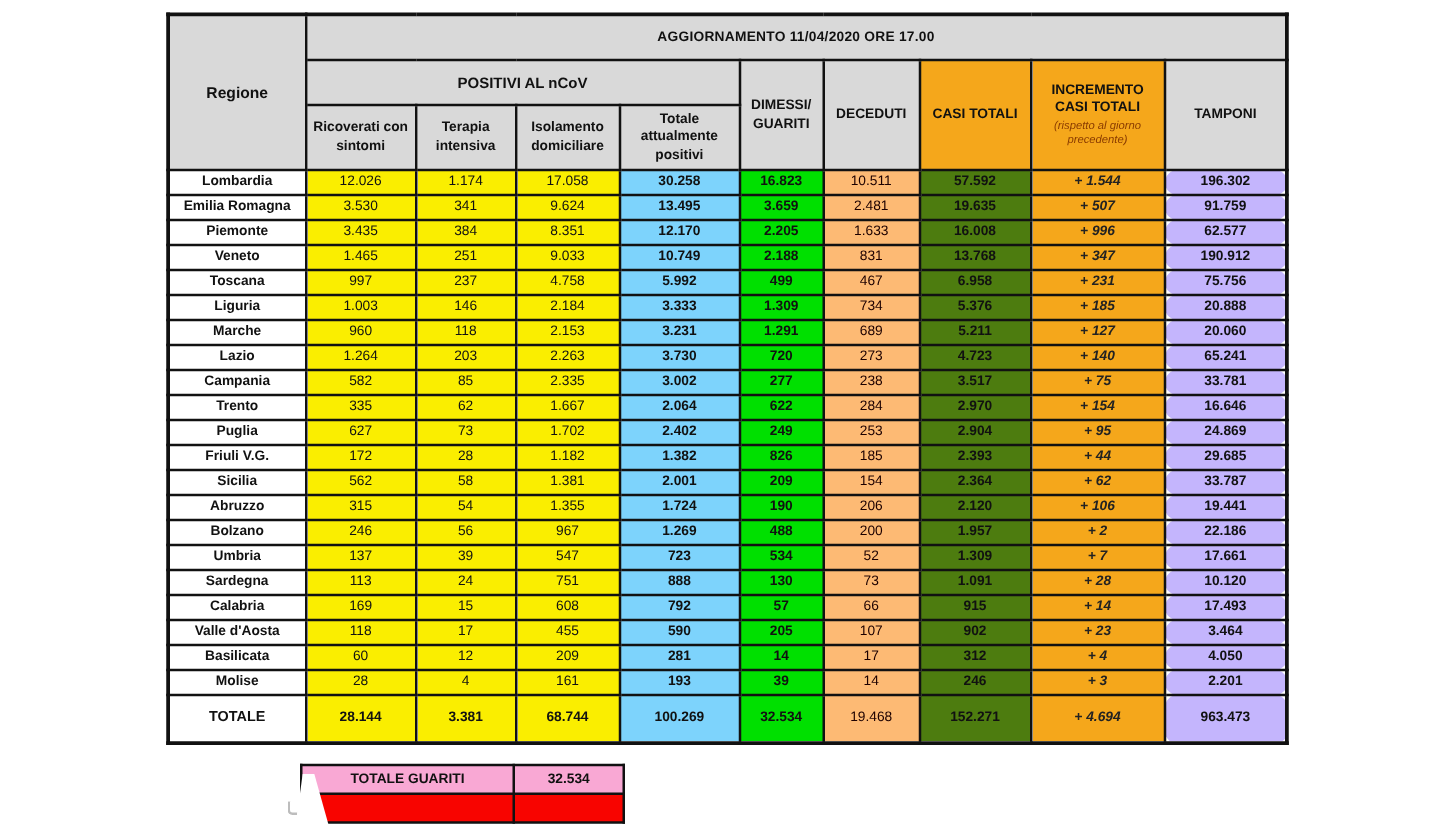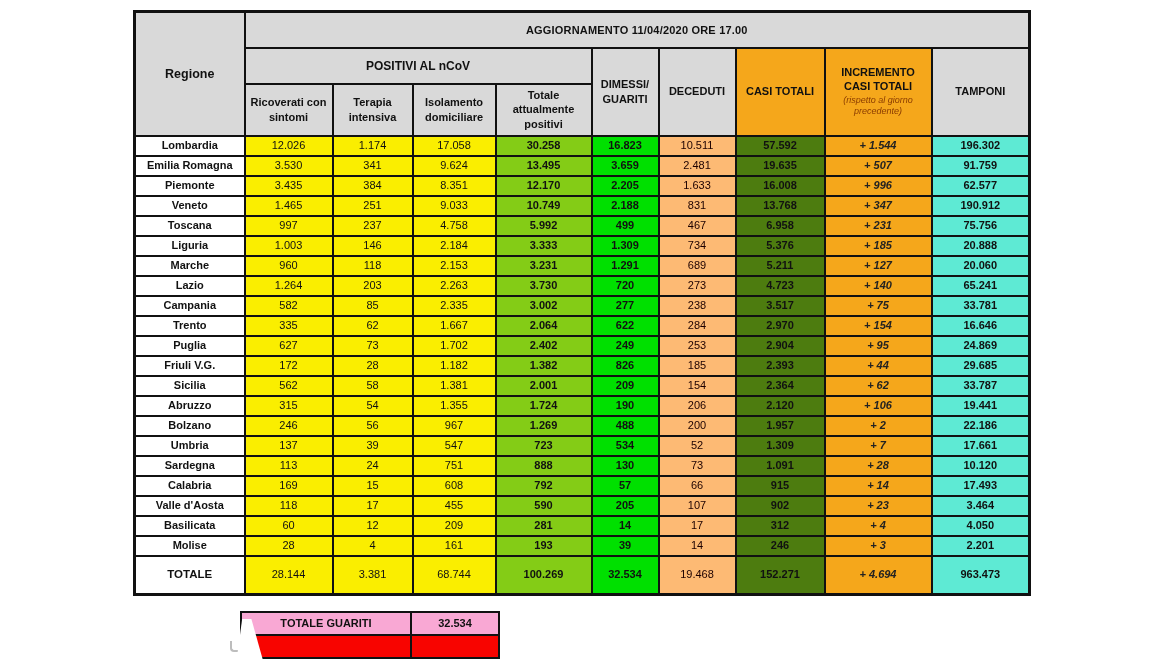--- a/index.html
+++ b/index.html
@@ -28,28 +28,28 @@
   .group-head{background:#d9d9d9;font-size:12px;font-weight:bold;}
   .sub-head{background:#d9d9d9;font-size:11px;font-weight:bold;line-height:1.3;}
   .h-gray{background:#d9d9d9;font-size:11px;font-weight:bold;line-height:1.3;}
   .h-orange{background:#f5a71b;font-size:11px;font-weight:bold;line-height:1.25;}
   .h-note{display:block;font-size:9px;font-weight:normal;font-style:italic;color:#8a3c00;line-height:1.2;margin-top:1px;}
   .data-row{height:20px;}
   .total-row{height:39px;}
   .data-row td,.total-row td{font-size:11px;line-height:1;}
   .c-region{background:#ffffff;font-weight:bold;font-size:11px;margin-top:32px;}
   .c-ric,.c-ter,.c-iso{background:#faee00;font-weight:normal;}
-  .c-tot{background:#84cc16;font-weight:bold;}
+  .c-tot{background:#7dd3fc;font-weight:bold;}
   .c-dim{background:#00e000;font-weight:bold;}
   .c-dec{background:#fdba74;font-weight:normal;color:#1d0000;}
   .c-casi{background:#4d7c0f;font-weight:bold;}
   .c-inc{background:#f5a71b;font-weight:600;font-style:italic;color:#222;}
-  .c-tam{background:#5eead4;font-weight:bold;}
+  .c-tam{background:#c4b5fd;font-weight:bold;border-radius:10px;}
   .total-row .c-region{font-size:11.5px;}
-  .total-row .c-ric,.total-row .c-ter,.total-row .c-iso{font-weight:normal;}
+  .total-row .c-ric,.total-row .c-ter,.total-row .c-iso{font-weight:bold;}
   
   .summary-table{
     position:absolute;left:240px;top:611px;width:258px;
     border-collapse:collapse;table-layout:fixed;
     border:2px solid #111;
   }
   .summary-table td{
     border:2px solid #111;height:19px;
     font-size:11px;font-weight:bold;text-align:center;vertical-align:middle;
     line-height:1;

